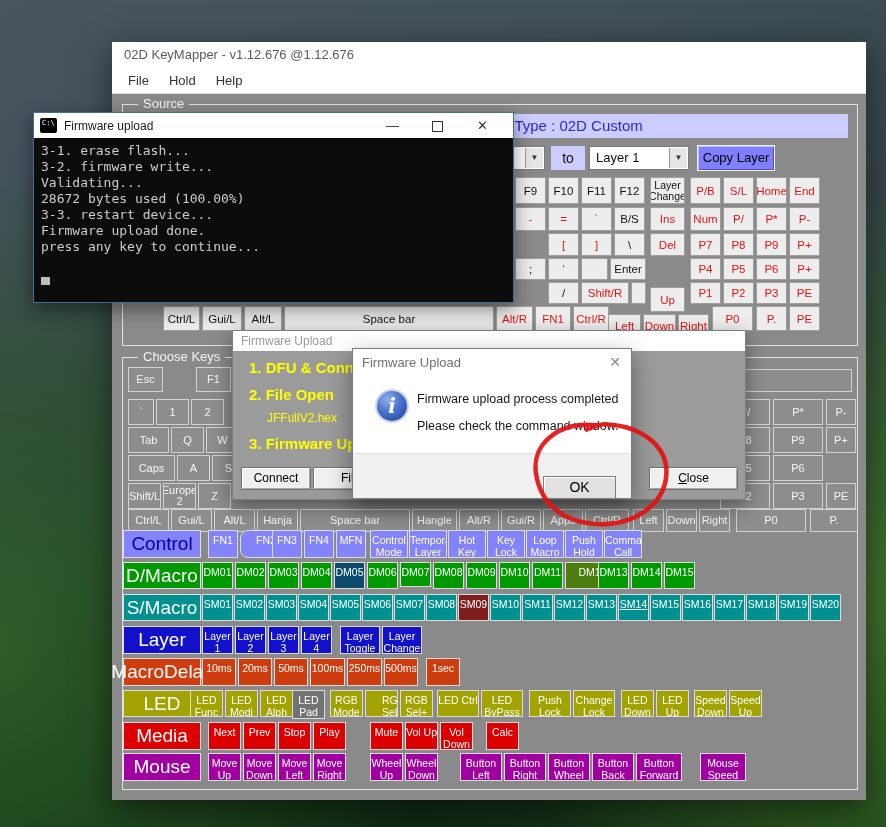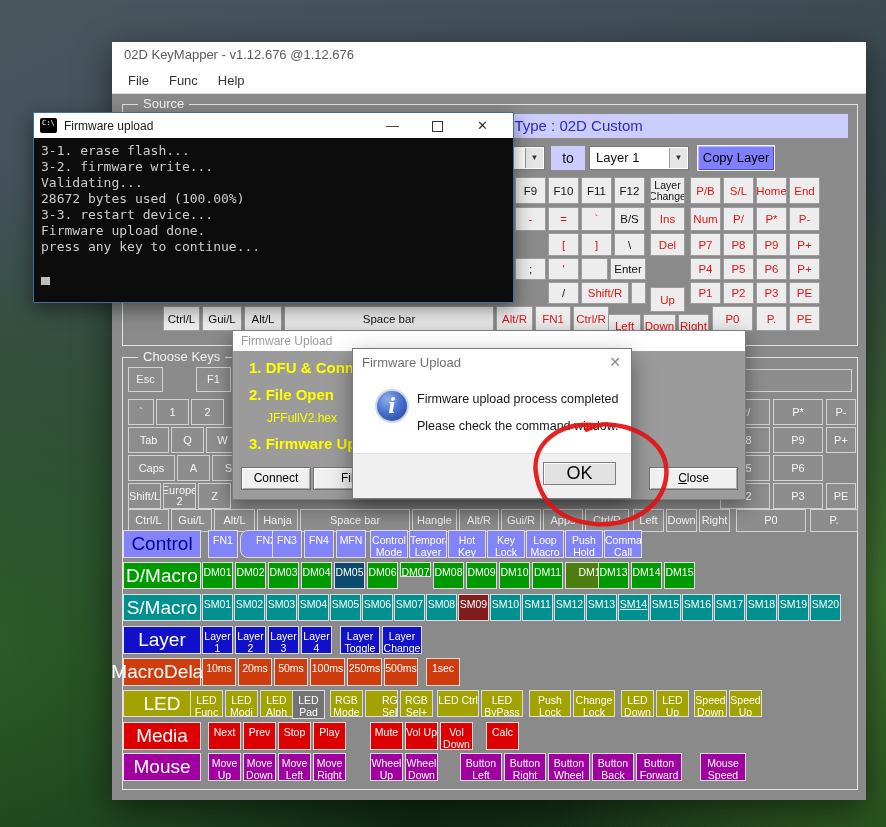--- a/index.html
+++ b/index.html
@@ -79,40 +79,40 @@
     font-size:13px;color:#707070;line-height:27px;padding-left:9px;box-sizing:border-box;}
   .dlg-x{position:absolute;right:10px;top:0;font-size:14px;color:#8a8a8a;line-height:27px;}
   .dlg-body{position:absolute;left:0;top:27px;width:100%;height:80px;background:#ffffff;}
   .info-icon{position:absolute;left:22px;top:13px;width:34px;height:34px;border-radius:50%;
     background:radial-gradient(circle at 35% 28%,#8fb0ea 0%,#4a72cf 45%,#1d3f9f 100%);
     border:2px solid #cfd6e4;box-sizing:border-box;color:#fff;font-family:"DejaVu Serif",serif;
     font-style:italic;font-weight:bold;font-size:20px;display:flex;align-items:center;justify-content:center;}
   .dlg-msg1{position:absolute;left:64px;top:16px;font-size:12.5px;color:#161616;white-space:nowrap;}
   .dlg-msg2{position:absolute;left:64px;top:43px;font-size:12.5px;color:#161616;white-space:nowrap;}
   .dlg-footer{position:absolute;left:0;bottom:0;width:100%;height:44px;background:#f0f0f0;border-top:1px solid #e0e0e0;}
-  .btn-ok{position:absolute;left:190px;top:8px;width:73px;height:23px;background:#e1e1e1;
-    border:1px solid #7d7d7d;box-shadow:inset 1px 1px 0 #fff;font-size:18px;color:#000;
+  .btn-ok{position:absolute;left:190px;top:22px;width:73px;height:23px;background:#e1e1e1;
+    border:1px solid #7d7d7d;box-shadow:inset 1px 1px 0 #fff;font-size:14px;color:#000;
     text-align:center;line-height:21px;box-sizing:border-box;}
   
   .annot{position:absolute;left:515px;top:407px;z-index:9;pointer-events:none;}
   u{text-decoration:underline;}
 </style>
 </head>
 <body>
 
 <div class="screen">
   <div class="desktop"></div>
 
   <div class="win-main">
     <div class="titlebar">
       <span>02D KeyMapper - v1.12.676 @1.12.676</span>
     </div>
     <div class="menubar" id="menubar">
         <span class="mi">File</span>
-        <span class="mi">Func</span>
+        <span class="mi">Hold</span>
         <span class="mi">Help</span>
       </div>
 
     <div class="groupbox" style="left:10px;top:62px;width:736px;height:242px;"></div>
     <div class="group-label" style="left:26px;top:55px;">Source</div>
 
     <div class="groupbox" style="left:10px;top:315px;width:736px;height:433px;"></div>
     <div class="group-label" style="left:26px;top:308px;">Choose Keys</div>
   </div>
 
@@ -237,21 +237,21 @@
       <div class="pkey" style="left: 526px; top: 530px; width: 38px; height: 28px; background: rgb(132, 132, 250);">Loop Macro</div>
       <div class="pkey" style="left: 565px; top: 530px; width: 38px; height: 28px; background: rgb(132, 132, 250);">Push Hold</div>
       <div class="pkey" style="left: 604px; top: 530px; width: 38px; height: 28px; background: rgb(132, 132, 250);">Command Call</div>
       <div class="pal-label" style="left: 123px; top: 562px; width: 78px; height: 27px; background: rgb(0, 154, 0); color: rgb(255, 255, 255);">D/Macro</div>
       <div class="pkey" style="left: 202px; top: 562px; width: 31px; height: 27px; background: rgb(0, 154, 0);">DM01</div>
       <div class="pkey" style="left: 235px; top: 562px; width: 31px; height: 27px; background: rgb(0, 154, 0);">DM02</div>
       <div class="pkey" style="left: 268px; top: 562px; width: 31px; height: 27px; background: rgb(0, 154, 0);">DM03</div>
       <div class="pkey" style="left: 301px; top: 562px; width: 31px; height: 27px; background: rgb(0, 154, 0);">DM04</div>
       <div class="pkey" style="left: 334px; top: 562px; width: 31px; height: 27px; background: #0c4a6e;">DM05</div>
       <div class="pkey" style="left: 367px; top: 562px; width: 31px; height: 27px; background: rgb(0, 154, 0);">DM06</div>
-      <div class="pkey" style="left: 400px; top: 562px; width: 31px; height: 15px; background: rgb(0, 154, 0);">DM07</div>
+      <div class="pkey" style="left: 400px; top: 562px; width: 31px; height: 25px; background: rgb(0, 154, 0);">DM07</div>
       <div class="pkey" style="left: 433px; top: 562px; width: 31px; height: 27px; background: rgb(0, 154, 0);">DM08</div>
       <div class="pkey" style="left: 466px; top: 562px; width: 31px; height: 27px; background: rgb(0, 154, 0);">DM09</div>
       <div class="pkey" style="left: 499px; top: 562px; width: 31px; height: 27px; background: rgb(0, 154, 0);">DM10</div>
       <div class="pkey" style="left: 532px; top: 562px; width: 31px; height: 27px; background: rgb(0, 154, 0);">DM11</div>
       <div class="pkey" style="left: 565px; top: 562px; width: 55px; height: 27px; background: #4d7c0f;">DM12</div>
       <div class="pkey" style="left: 598px; top: 562px; width: 31px; height: 27px; background: rgb(0, 154, 0);">DM13</div>
       <div class="pkey" style="left: 631px; top: 562px; width: 31px; height: 27px; background: rgb(0, 154, 0);">DM14</div>
       <div class="pkey" style="left: 664px; top: 562px; width: 31px; height: 27px; background: rgb(0, 154, 0);">DM15</div>
       <div class="pal-label" style="left: 123px; top: 594px; width: 78px; height: 27px; background: rgb(0, 144, 144); color: rgb(255, 255, 255);">S/Macro</div>
       <div class="pkey" style="left: 202px; top: 594px; width: 31px; height: 27px; background: rgb(0, 144, 144);">SM01</div>

